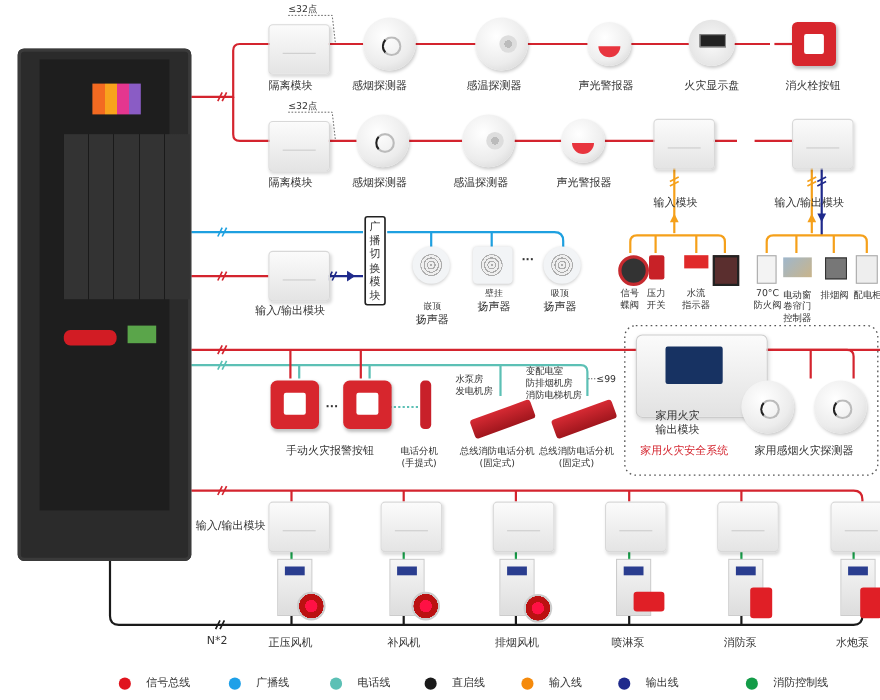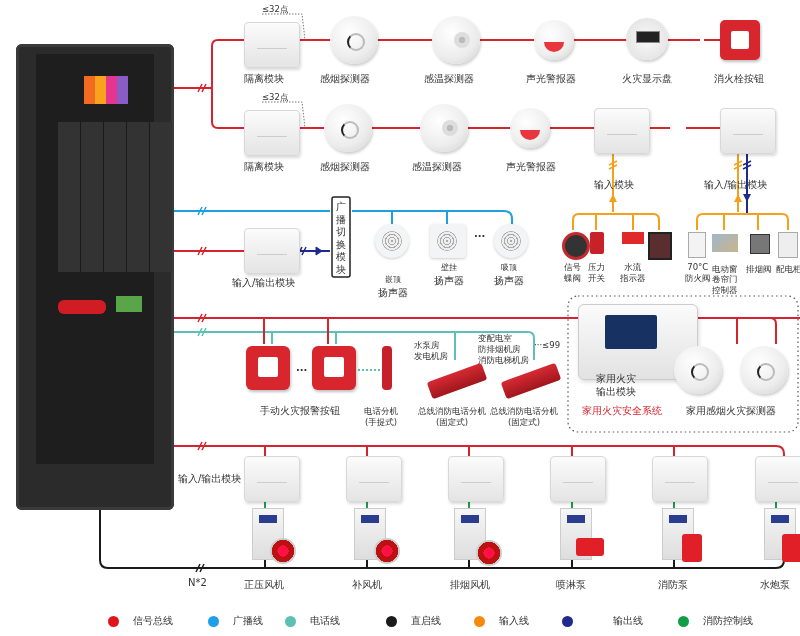--- a/index.html
+++ b/index.html
@@ -238,32 +238,32 @@
 <div class="lbl" style="left:760px;top:578px;">水炮泵</div>
 
 <div class="legend" style="left:108px;">
     <span class="dot" style="background:#e0141e"></span>
     <span>信号总线</span>
   </div>
 <div class="legend" style="left:208px;">
     <span class="dot" style="background:#1ea0e8"></span>
     <span>广播线</span>
   </div>
-<div class="legend" style="left:285px;justify-content:space-between;">
+<div class="legend" style="left:300px;justify-content:space-between;">
     <span class="dot" style="background:#5cc0b5"></span>
     <span>电话线</span>
   </div>
 <div class="legend" style="left:386px;">
     <span class="dot" style="background:#1a1a1a"></span>
     <span>直启线</span>
   </div>
 <div class="legend" style="left:474px;">
     <span class="dot" style="background:#f58a0c"></span>
     <span>输入线</span>
   </div>
-<div class="legend" style="left:562px;gap:26px;">
+<div class="legend" style="left:562px;">
     <span class="dot" style="background:#1f2a8c"></span>
     <span>输出线</span>
   </div>
 <div class="legend" style="left:650px;margin-left:28px;">
     <span class="dot" style="background:#139c48"></span>
     <span>消防控制线</span>
   </div>
 
 </body></html>

